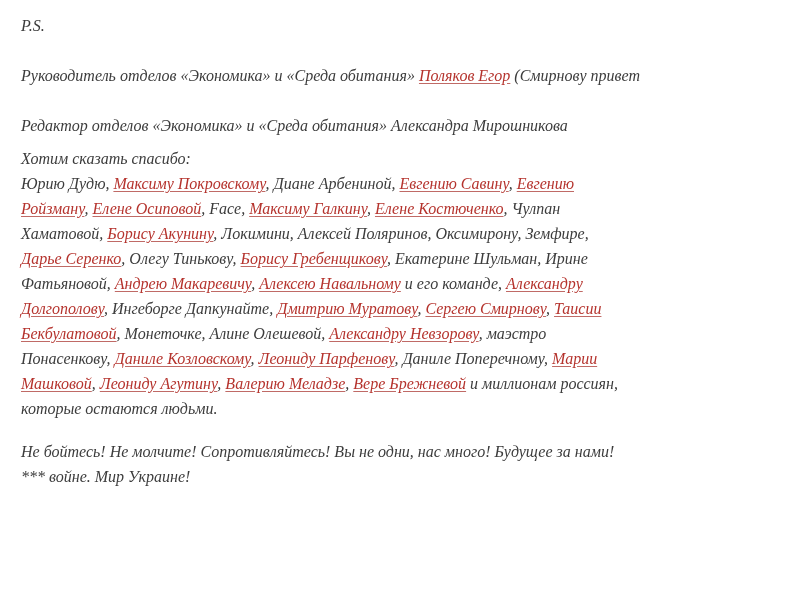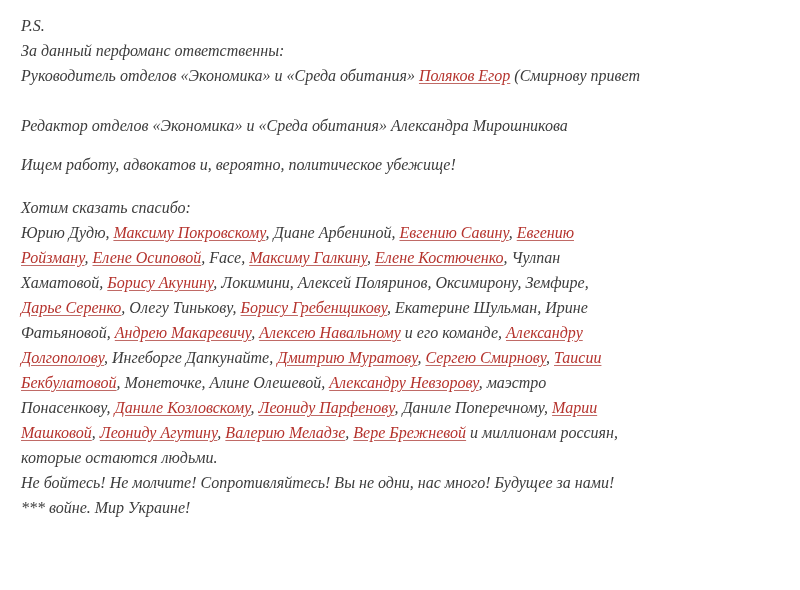--- a/index.html
+++ b/index.html
@@ -20,38 +20,37 @@
     font-size: 16px;
     line-height: 25px;
     color: #3c3c3c;
   }
   .doc p {
     margin: 0;
     padding: 0;
   }
   
   .doc p:nth-child(1) { margin-bottom: 25px; }
-  .doc p:nth-child(2) { margin-bottom: 14px; }
+  .doc p:nth-child(2) { margin-bottom: 8px; }
   .doc p:nth-child(3) { margin-bottom: 18px; }
   .doc p:nth-child(4) { margin-bottom: 0;  }
   .doc p:nth-child(5) { }
   .doc p:nth-child(6) { margin-bottom: 6px; font-family: Liberation Serif, serif;    }
   a.link {
     color: #b5332d;
     text-decoration: underline;
     text-decoration-color: #c06a66;
     text-underline-offset: 2px;
     cursor: pointer;
   }
 </style>
 </head>
 <body>
 
 <div class="page">
   <div class="doc">
-      <p><span>P.S.</span><br><span>За данный перфоманс ответственны:</span><br><span>Руководитель отделов «Экономика» и «Среда обитания» </span><a class="link" href="#">Поляков Егор</a><span> (Смирнову привет</span><br></p>
+      <p><span>P.S.</span><br><br><span>Руководитель отделов «Экономика» и «Среда обитания» </span><a class="link" href="#">Поляков Егор</a><span> (Смирнову привет</span><br></p>
       <p><span>Редактор отделов «Экономика» и «Среда обитания» Александра Мирошникова</span></p>
-      <p><span>Ищем работу, адвокатов и, вероятно, политическое убежище!</span></p>
       <p><span>Хотим сказать спасибо:</span><br><span>Юрию Дудю, </span><a class="link" href="#">Максиму Покровскому</a><span>, Диане Арбениной, </span><a class="link" href="#">Евгению Савину</a><span>, </span><a class="link" href="#">Евгению</a><br><a class="link" href="#">Ройзману</a><span>, </span><a class="link" href="#">Елене Осиповой</a><span>, Face, </span><a class="link" href="#">Максиму Галкину</a><span>, </span><a class="link" href="#">Елене Костюченко</a><span>, Чулпан</span><br><span>Хаматовой, </span><a class="link" href="#">Борису Акунину</a><span>, Локимини, Алексей Поляринов, Оксимирону, Земфире,</span><br><a class="link" href="#">Дарье Серенко</a><span>, Олегу Тинькову, </span><a class="link" href="#">Борису Гребенщикову</a><span>, Екатерине Шульман, Ирине</span><br><span>Фатьяновой, </span><a class="link" href="#">Андрею Макаревичу</a><span>, </span><a class="link" href="#">Алексею Навальному</a><span> и его команде, </span><a class="link" href="#">Александру</a><br><a class="link" href="#">Долгополову</a><span>, Ингеборге Дапкунайте, </span><a class="link" href="#">Дмитрию Муратову</a><span>, </span><a class="link" href="#">Сергею Смирнову</a><span>, </span><a class="link" href="#">Таисии</a><br><a class="link" href="#">Бекбулатовой</a><span>, Монеточке, Алине Олешевой, </span><a class="link" href="#">Александру Невзорову</a><span>, маэстро</span><br><span>Понасенкову, </span><a class="link" href="#">Даниле Козловскому</a><span>, </span><a class="link" href="#">Леониду Парфенову</a><span>, Даниле Поперечному, </span><a class="link" href="#">Марии</a><br><a class="link" href="#">Машковой</a><span>, </span><a class="link" href="#">Леониду Агутину</a><span>, </span><a class="link" href="#">Валерию Меладзе</a><span>, </span><a class="link" href="#">Вере Брежневой</a><span> и миллионам россиян,</span><br><span>которые остаются людьми.</span></p>
       <p><span>Не бойтесь! Не молчите! Сопротивляйтесь! Вы не одни, нас много! Будущее за нами!</span></p>
       <p><span>*** войне. Мир Украине!</span></p>
     </div>
 </div>
 
 </body></html>

